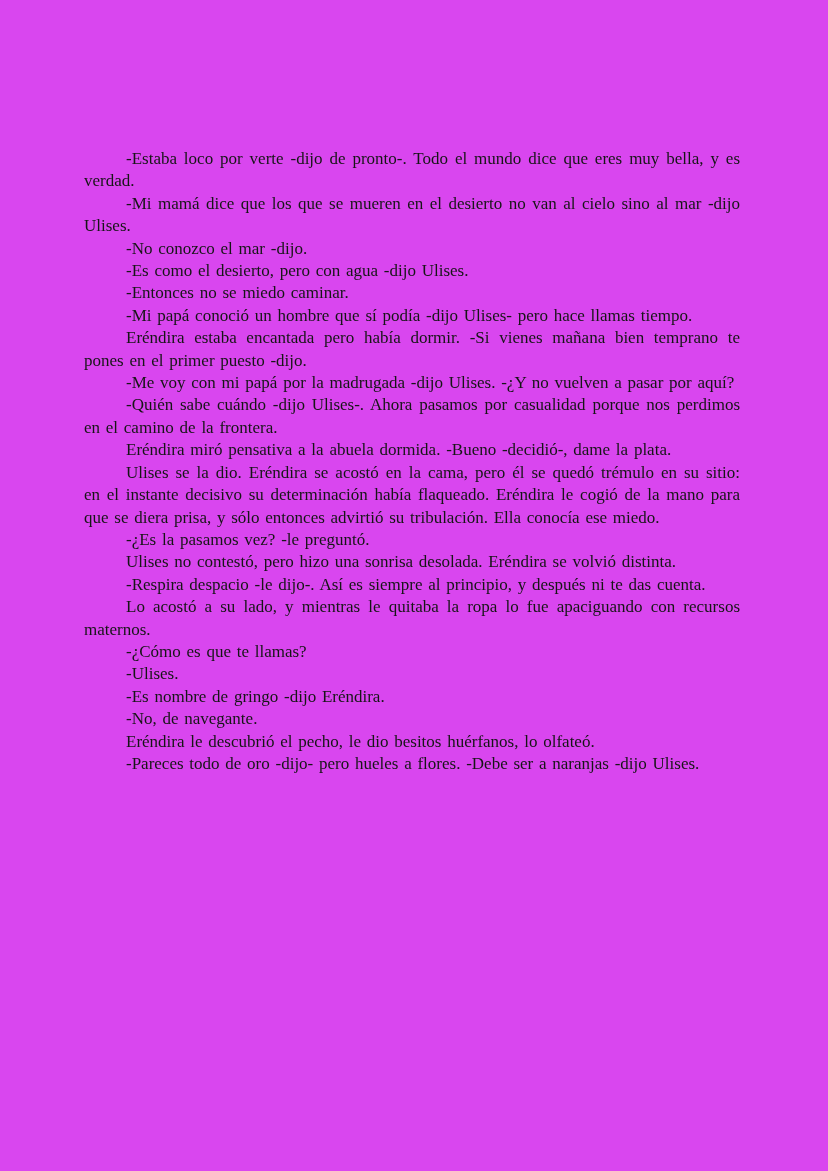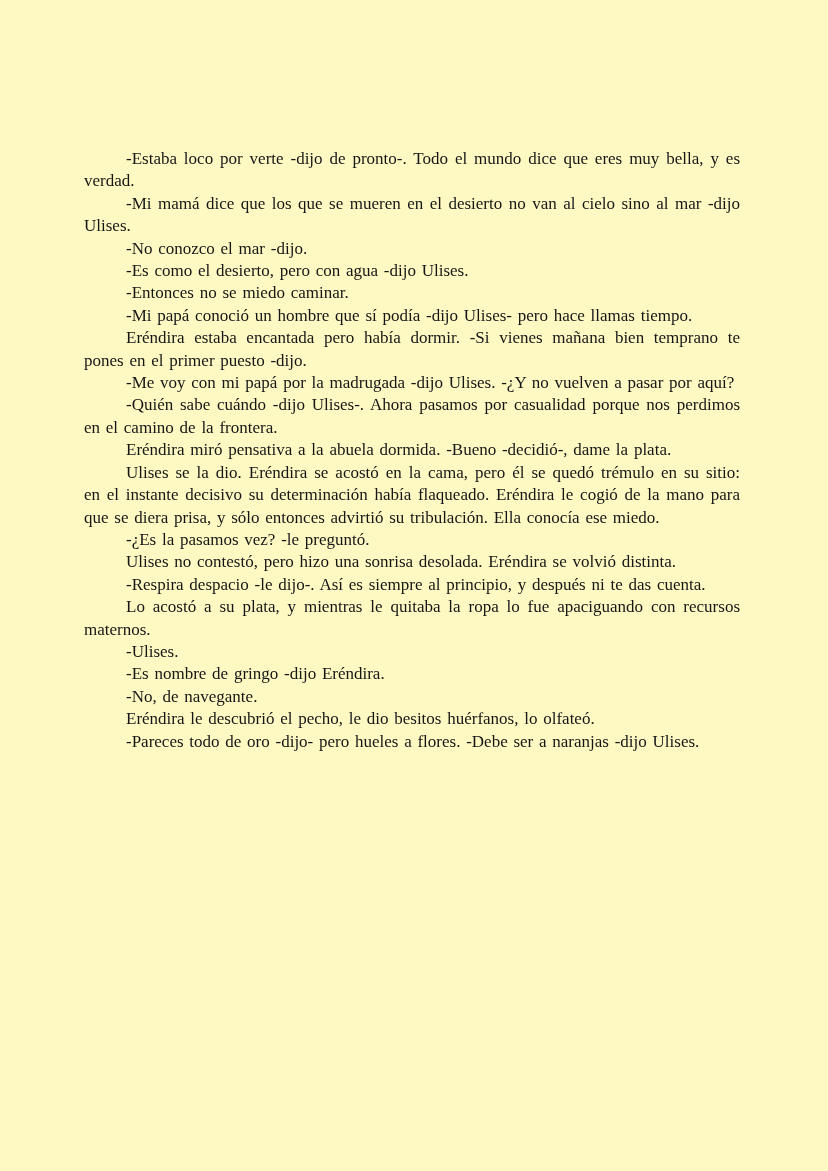--- a/index.html
+++ b/index.html
@@ -4,21 +4,21 @@
 <style>
   html, body {
     margin: 0;
     padding: 0;
     background: #ffffff;
   }
   .page {
     position: relative;
     width: 828px;
     height: 1171px;
-    background: #fef9c3;
+    background: #d946ef;
     box-sizing: border-box;
     padding: 148px 88px 8px 84px;
     overflow: hidden;
   }
   .textblock p {
     margin: 0;
     padding: 0;
     text-indent: 42px;
     text-align: justify;
     font-family: "Liberation Serif", "DejaVu Serif", serif;
@@ -40,20 +40,21 @@
     <p>-Entonces no se miedo caminar.</p>
     <p>-Mi papá conoció un hombre que sí podía -dijo Ulises- pero hace llamas tiempo.</p>
     <p>Eréndira estaba encantada pero había dormir. -Si vienes mañana bien temprano te pones en el primer puesto -dijo.</p>
     <p>-Me voy con mi papá por la madrugada -dijo Ulises. -¿Y no vuelven a pasar por aquí?</p>
     <p>-Quién sabe cuándo -dijo Ulises-. Ahora pasamos por casualidad porque nos perdimos en el camino de la frontera.</p>
     <p>Eréndira miró pensativa a la abuela dormida. -Bueno -decidió-, dame la plata.</p>
     <p>Ulises se la dio. Eréndira se acostó en la cama, pero él se quedó trémulo en su sitio: en el instante decisivo su determinación había flaqueado. Eréndira le cogió de la mano para que se diera prisa, y sólo entonces advirtió su tribulación. Ella conocía ese miedo.</p>
     <p>-¿Es la pasamos vez? -le preguntó.</p>
     <p>Ulises no contestó, pero hizo una sonrisa desolada. Eréndira se volvió distinta.</p>
     <p>-Respira despacio -le dijo-. Así es siempre al principio, y después ni te das cuenta.</p>
-    <p>Lo acostó a su plata, y mientras le quitaba la ropa lo fue apaciguando con recursos maternos.</p>
+    <p>Lo acostó a su lado, y mientras le quitaba la ropa lo fue apaciguando con recursos maternos.</p>
+    <p>-¿Cómo es que te llamas?</p>
     <p>-Ulises.</p>
     <p>-Es nombre de gringo -dijo Eréndira.</p>
     <p>-No, de navegante.</p>
     <p>Eréndira le descubrió el pecho, le dio besitos huérfanos, lo olfateó.</p>
     <p>-Pareces todo de oro -dijo- pero hueles a flores. -Debe ser a naranjas -dijo Ulises.</p>
   </div>
 </div>
 
 </body></html>

